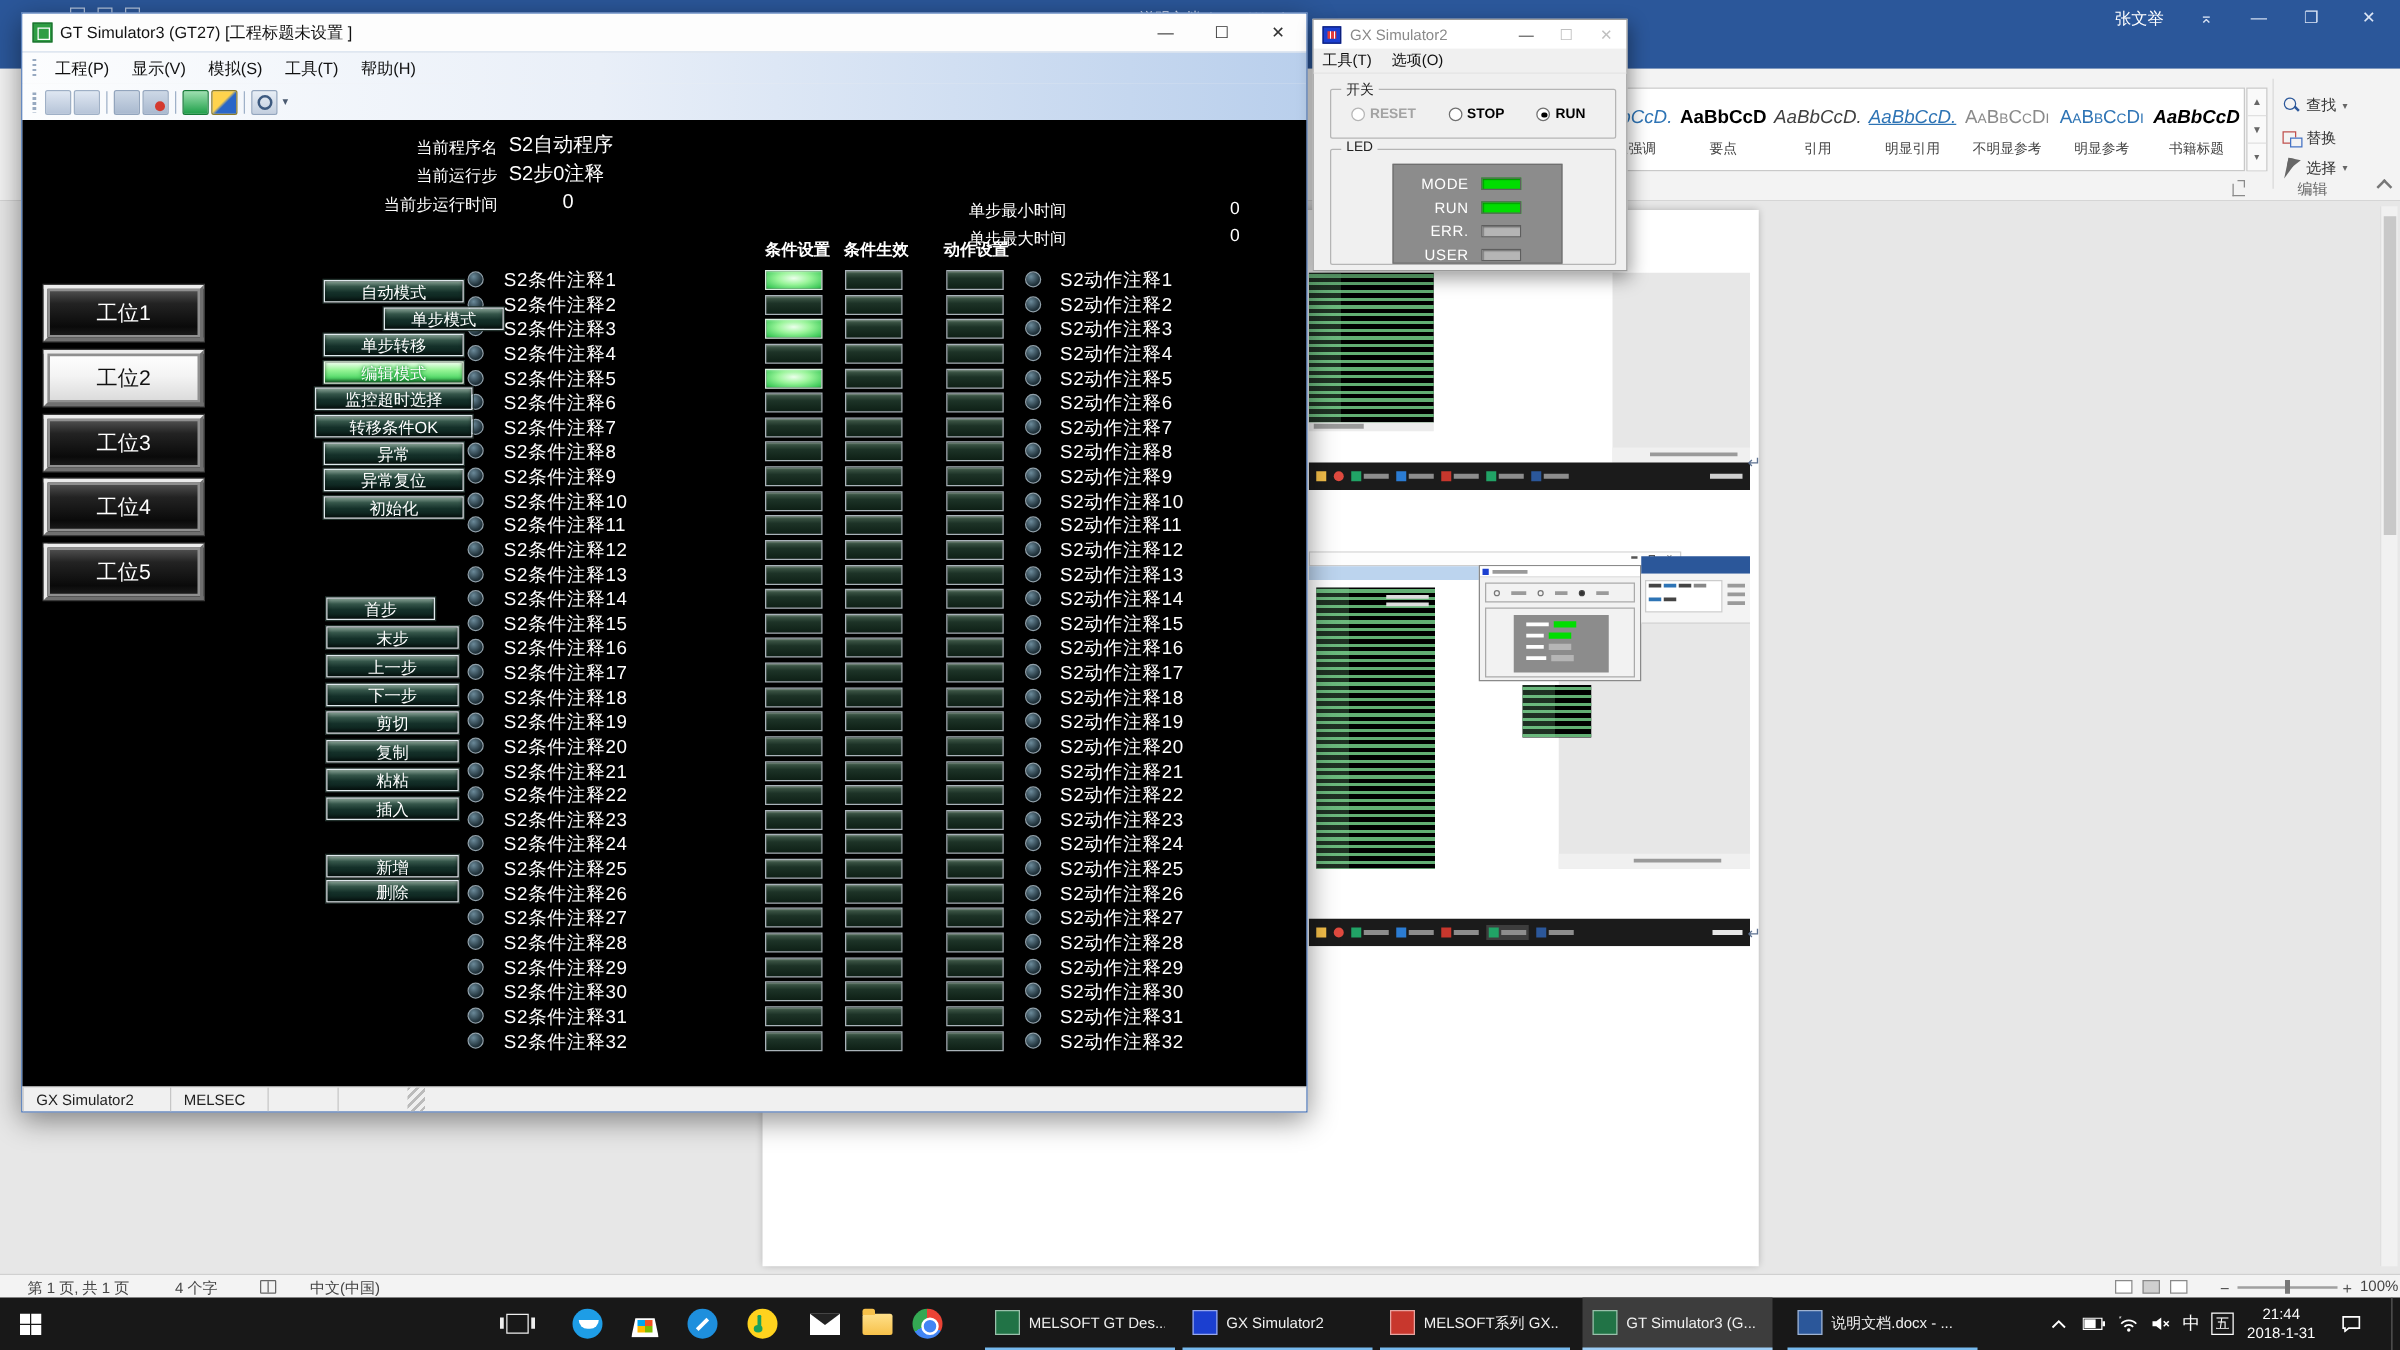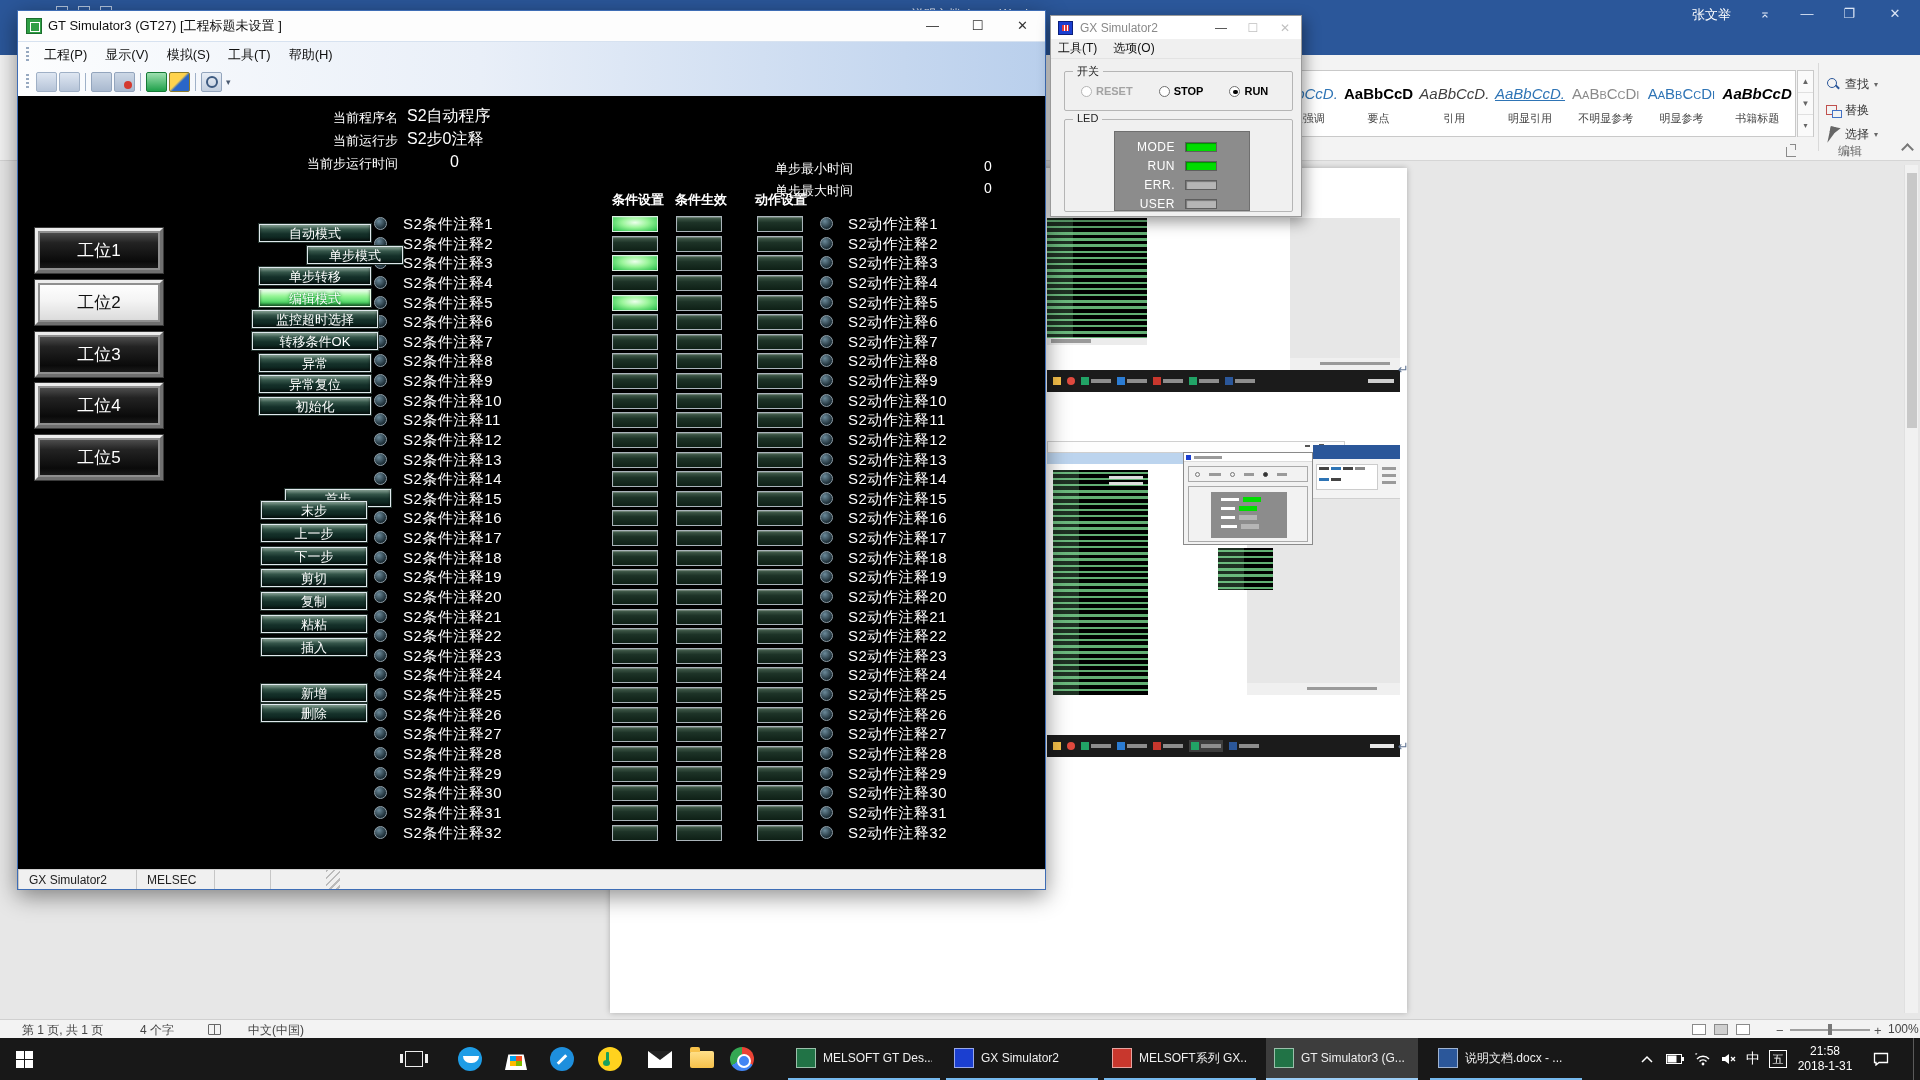--- a/index.html
+++ b/index.html
@@ -709,21 +709,21 @@
           <div class="mode-btn" style="left: 241px; top: 149.6px; width: 96px; margin-left: 48px;">单步模式</div>
           <div class="mode-btn" style="left: 241px; top: 171.2px; width: 112px;">单步转移</div>
           <div class="mode-btn on" style="left: 241px; top: 192.8px; width: 112px;">编辑模式</div>
           <div class="mode-btn" style="left: 234px; top: 214.4px; width: 126px;">监控超时选择</div>
           <div class="mode-btn" style="left: 234px; top: 236px; width: 126px;">转移条件OK</div>
           <div class="mode-btn" style="left: 241px; top: 257.6px; width: 112px;">异常</div>
           <div class="mode-btn" style="left: 241px; top: 279.2px; width: 112px;">异常复位</div>
           <div class="mode-btn" style="left: 241px; top: 300.8px; width: 112px;">初始化</div>
         </div>
       <div id="gt-stepbtns">
-          <div class="mode-btn" style="left: 243px; top: 393px; width: 106px; margin-left: 24px;">首步</div>
+          <div class="mode-btn" style="left: 243px; top: 382px; width: 87px;">首步</div>
           <div class="mode-btn" style="left: 243px; top: 404.85px; width: 106px;">末步</div>
           <div class="mode-btn" style="left: 243px; top: 427.7px; width: 106px;">上一步</div>
           <div class="mode-btn" style="left: 243px; top: 450.55px; width: 106px;">下一步</div>
           <div class="mode-btn" style="left: 243px; top: 473.4px; width: 106px;">剪切</div>
           <div class="mode-btn" style="left: 243px; top: 496.25px; width: 106px;">复制</div>
           <div class="mode-btn" style="left: 243px; top: 519.1px; width: 106px;">粘粘</div>
           <div class="mode-btn" style="left: 243px; top: 541.95px; width: 106px;">插入</div>
           <div class="mode-btn" style="left: 243px; top: 564.8px; width: 106px; margin-top: 43px;">删除</div>
           <div class="mode-btn" style="left: 243px; top: 587.65px; width: 106px;">新增</div>
         </div>
@@ -871,21 +871,21 @@
       <svg width="16" height="12" viewBox="0 0 16 12">
           <path d="M1 4 H4 L8 1 V11 L4 8 H1 Z" fill="#fff"></path>
           <path d="M10 4 L14 8 M14 4 L10 8" stroke="#fff" stroke-width="1.3"></path>
         </svg>
       </div>
     <div class="abs tray-item" style="left:1742px;width:22px;font-size:14px">中</div>
     <div class="abs tray-item" style="left:1766px;width:24px">
         <span class="ime-box">五</span>
       </div>
     <div class="abs tray-item tray-time" style="left:1794px;width:62px">
-      <span>21:58</span>
+      <span>21:44</span>
       <span>2018-1-31</span>
     </div>
     <div class="abs tray-item" style="left:1864px;width:34px">
       <svg width="16" height="14" viewBox="0 0 16 14">
           <path d="M1.5 1.5 H14.5 V10.5 H6 L3 13 V10.5 H1.5 Z" fill="none" stroke="#fff" stroke-width="1.3"></path>
         </svg>
       </div>
     <div class="abs show-desktop"></div>
   </div>
 </div>

